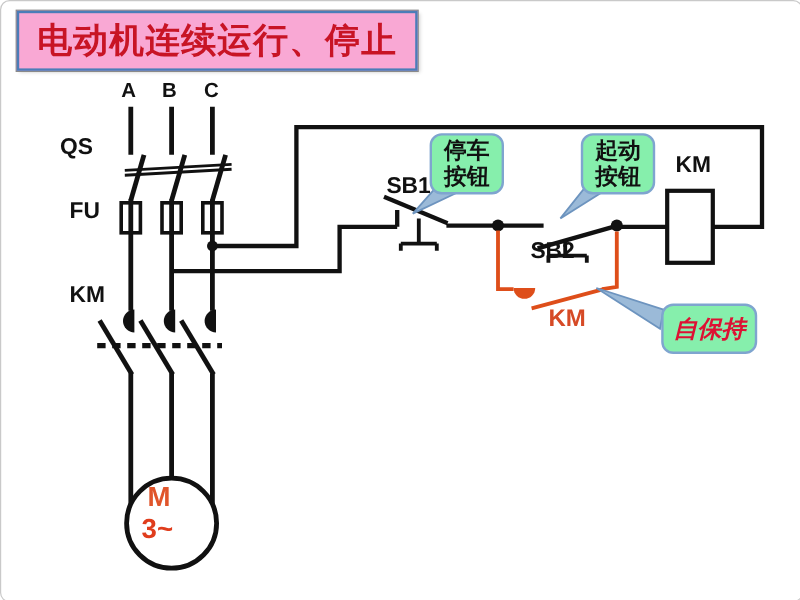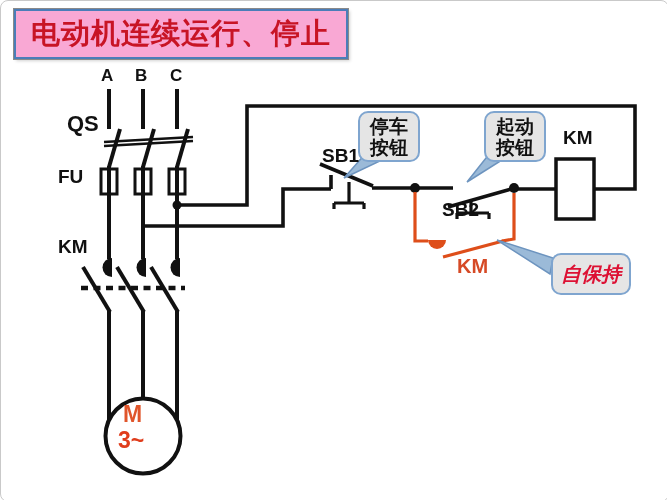--- a/index.html
+++ b/index.html
@@ -16,21 +16,21 @@
   .title-box{
     position:absolute;left:13px;top:8px;width:330px;height:46px;
     background:#f9a8d4;border:2px solid #4b7db8;
     box-shadow:0 0 0 1px #8a8a8a, 2px 2px 3px rgba(0,0,0,.18);
     display:flex;align-items:center;justify-content:center;
   }
   .title-box span{
     font-weight:bold;font-size:29px;color:#c81425;letter-spacing:1px;
   }
   .callout{
-    position:absolute;background:#e5e5e5;border:2px solid #7fa5cf;border-radius:10px;
+    position:absolute;background:#86efac;border:2px solid #7fa5cf;border-radius:10px;
     display:flex;flex-direction:column;align-items:center;justify-content:center;
     font-weight:bold;color:#111;text-align:center;
   }
   .callout .cline{display:block;font-size:19px;line-height:21px;}
   .callout-red{font-size:20px;color:#dd1133;}
 </style>
 </head>
 <body>
 
 <div class="stage">
@@ -116,21 +116,21 @@
   </svg>
 
   <div class="title-box">
     <span>电动机连续运行、停止</span>
   </div>
 
   <div class="lbl" style="left:100px;top:66px;font-size:17px;">A</div>
   <div class="lbl" style="left:134px;top:66px;font-size:17px;">B</div>
   <div class="lbl" style="left:169px;top:66px;font-size:17px;">C</div>
 
-  <div class="lbl" style="left:66px;top:112px;font-size:22px;">QS</div>
+  <div class="lbl" style="left:49px;top:112px;font-size:19px;">QS</div>
   <div class="lbl" style="left:57px;top:166px;font-size:19px;">FU</div>
   <div class="lbl" style="left:57px;top:236px;font-size:19px;">KM</div>
 
   <div class="lbl" style="left:321px;top:145px;font-size:19px;">SB1</div>
   <div class="lbl" style="left:441px;top:159px;font-size:19px;margin-top:40px;">SB2</div>
   <div class="lbl" style="left:562px;top:127px;font-size:19px;">KM</div>
   <div class="lbl" style="left:456px;top:255px;font-size:20px;color:#d64a26;">KM</div>
 
   <div class="lbl" style="left:122px;top:402px;font-size:23px;color:#e0552b;">M</div>
   <div class="lbl" style="left:117px;top:428px;font-size:23px;color:#e03d1c;">3~</div>

